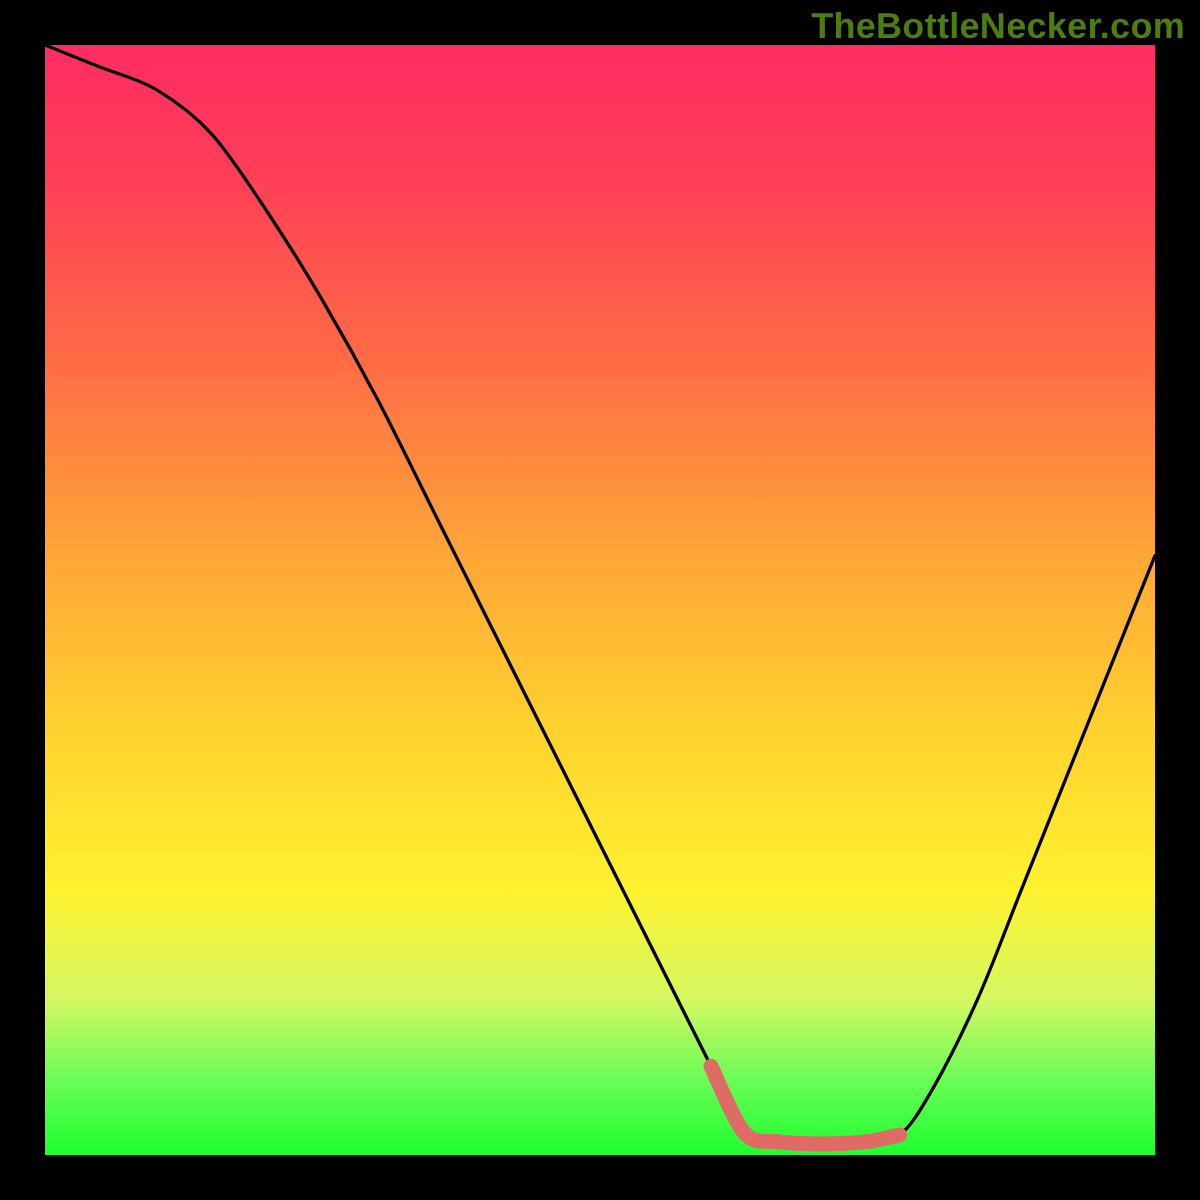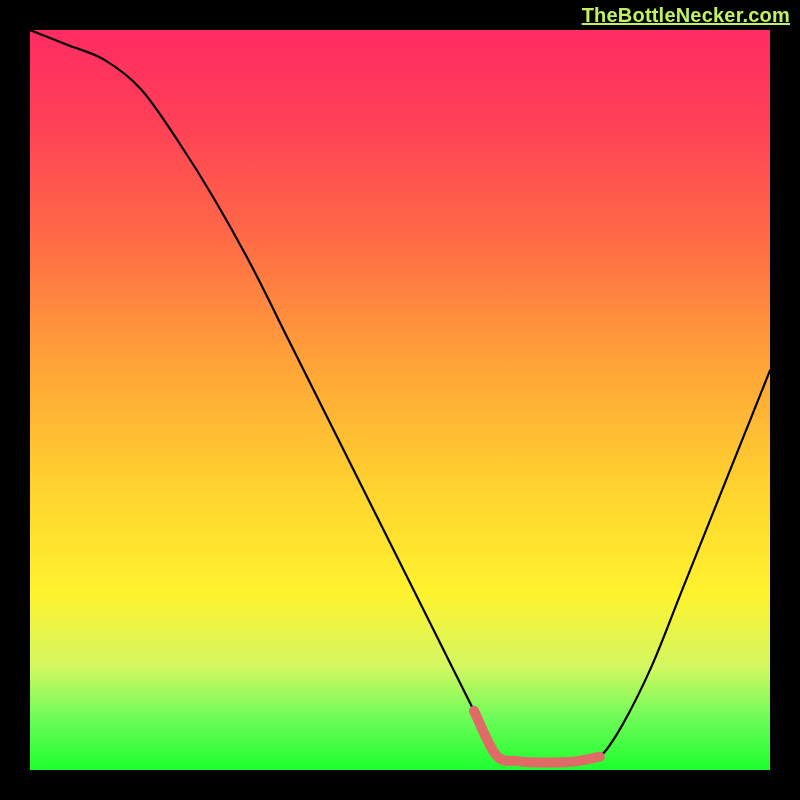--- a/index.html
+++ b/index.html
@@ -14,26 +14,25 @@
   .stage {
     position: relative;
     width: 800px;
     height: 800px;
     background: #000;
   }
   .watermark {
     position: absolute;
     top: 4px;
     right: 10px;
-    color: #bef264;
-    font-size: 20px;
+    color: #4d7c0f;
+    font-size: 24px;
     font-weight: 600;
     letter-spacing: 0.2px;
     z-index: 3;
-    text-decoration: underline;
   }
   .plot-container {
     position: absolute;
     left: 30px;
     top: 30px;
     width: 740px;
     height: 740px;
     overflow: hidden;
   }
   .gradient-fill {

